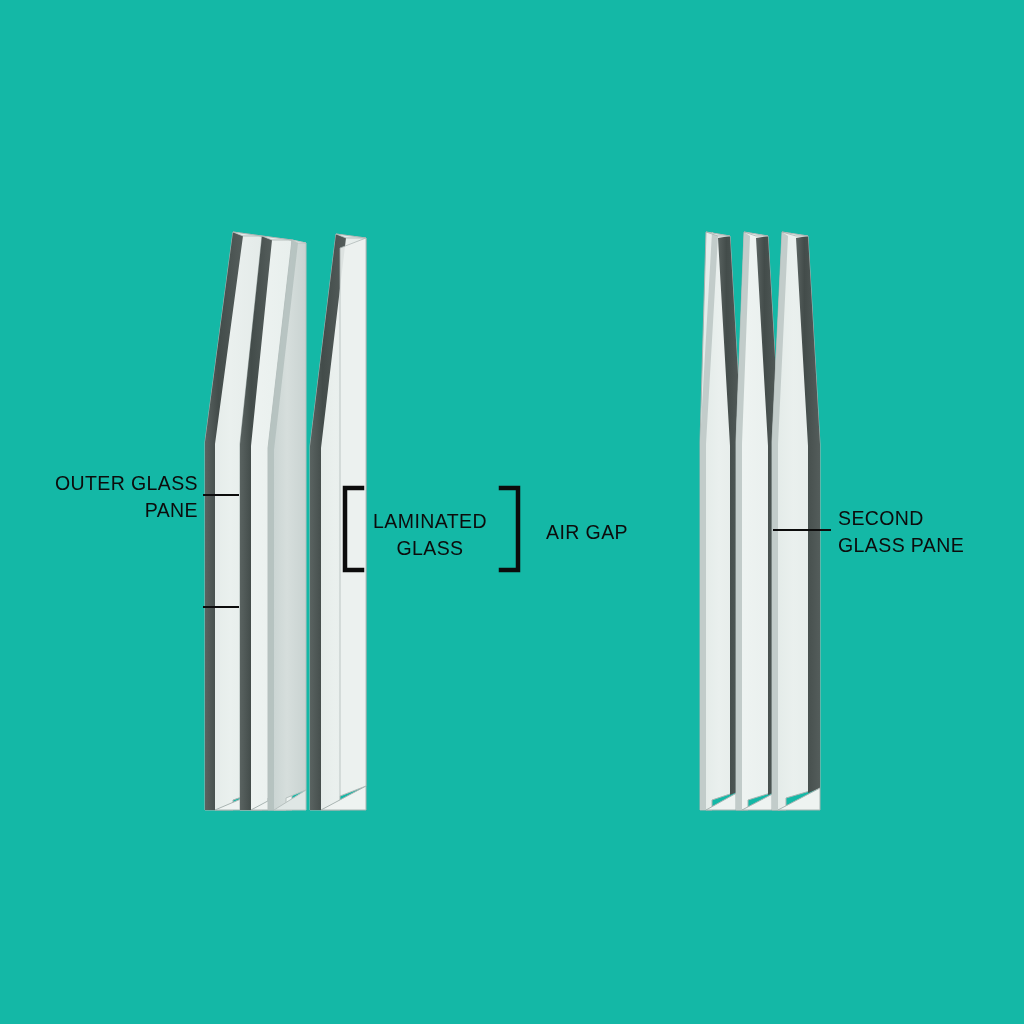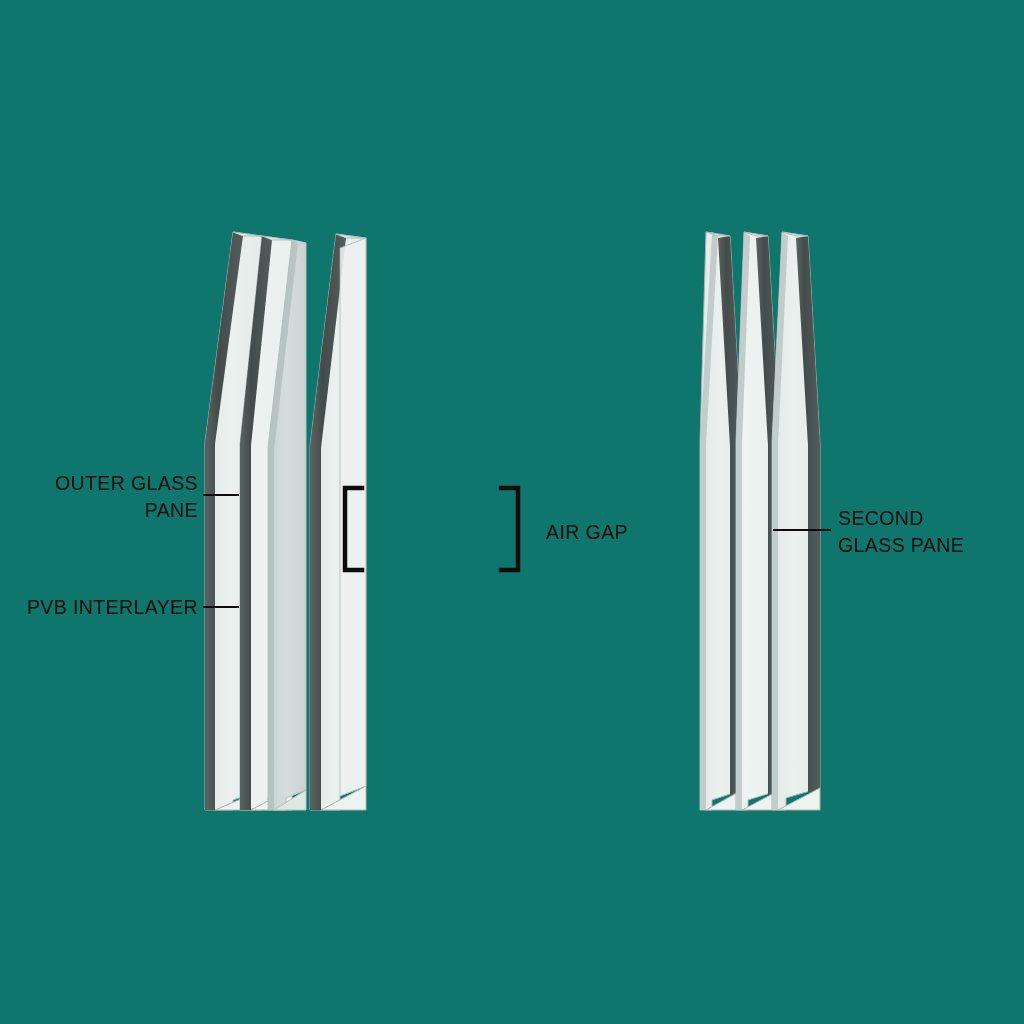--- a/index.html
+++ b/index.html
@@ -4,21 +4,21 @@
 <style>
   html, body {
     margin: 0;
     padding: 0;
     background: #ffffff;
   }
   #stage {
     position: relative;
     width: 1024px;
     height: 1024px;
-    background: #0f766e;
+    background: #14b8a6;
     font-family: "Liberation Sans", sans-serif;
     overflow: hidden;
   }
   #diagram-svg {
     position: absolute;
     left: 0;
     top: 0;
     width: 1024px;
     height: 1024px;
   }
@@ -139,21 +139,22 @@
 
     <g fill="none" stroke="#0c0c0c" stroke-width="4.5" stroke-linecap="square">
       <path d="M 362,488 L 345,488 L 345,570 L 362,570"></path>
       <path d="M 501,488 L 518,488 L 518,570 L 501,570"></path>
     </g>
   </svg>
 
   <div class="lbl lbl-right" style="left:8px; top:470px; width:190px;">OUTER GLASS
 PANE</div>
 
-  <div class="lbl lbl-right" style="left:8px; top:594px; width:190px;">PVB INTERLAYER</div>
 
+  <div class="lbl lbl-center" style="left:356px; top:508px; width:148px;">LAMINATED
+GLASS</div>
 
   <div class="lbl lbl-center" style="left:528px; top:519px; width:118px;">AIR GAP</div>
 
   <div class="lbl lbl-left" style="left:838px; top:505px; width:200px;">SECOND
 GLASS PANE</div>
 
 </div>
 
 </body></html>

